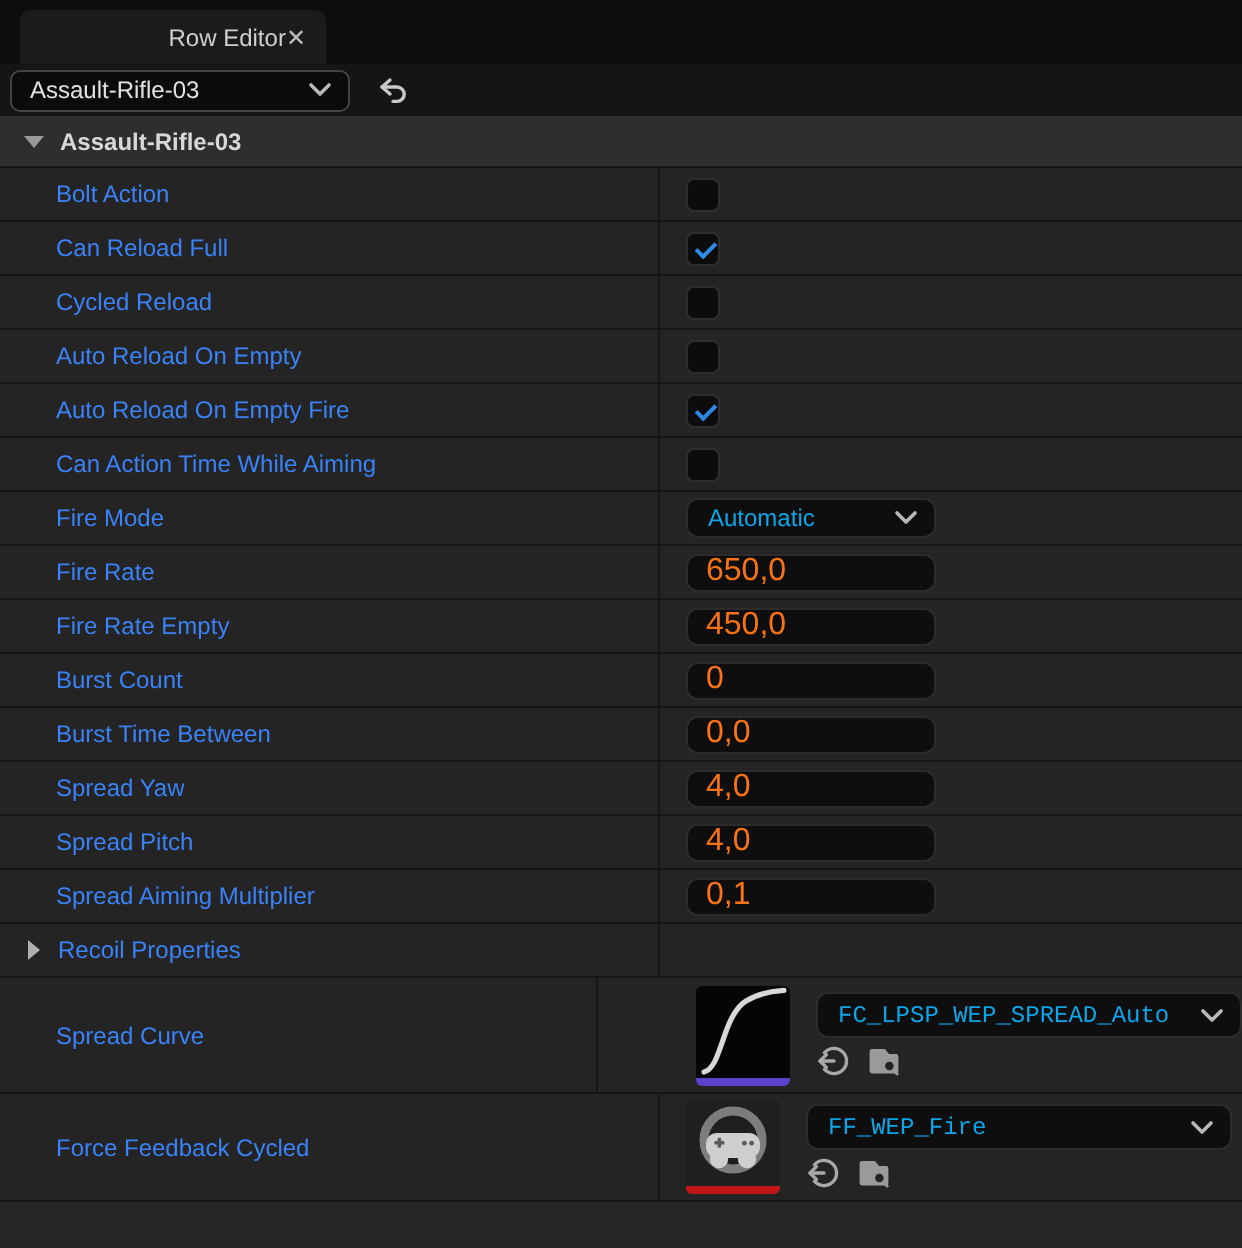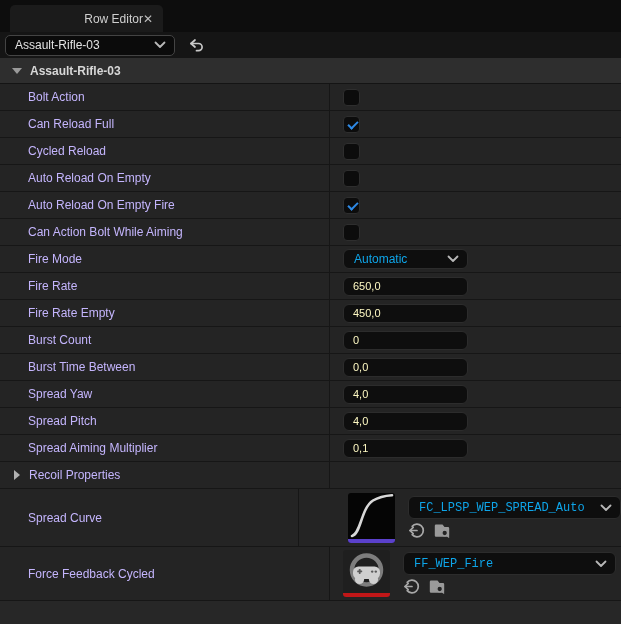--- a/index.html
+++ b/index.html
@@ -38,21 +38,21 @@
   }
   .section-title{margin-left:8px;font-weight:bold;color:#d8d8d8;}
   
   .prow{display:flex;border-bottom:1px solid #161616;box-sizing:border-box;background:#242424;}
   .prow.h27{height:27px;}
   .plabel-cell{
     width:330px;box-sizing:border-box;border-right:1px solid #161616;
     display:flex;align-items:center;padding-left:28px;
   }
   .plabel-cell.grp{padding-left:14px;}
-  .plabel{color:#c4b5fd;}
+  .plabel{color:#3b82f6;}
   .pvalue-cell{flex:1;display:flex;align-items:center;padding-left:13px;}
   .tri-right{
     width:0;height:0;margin-right:9px;
     border-top:5px solid transparent;border-bottom:5px solid transparent;
     border-left:6px solid #b0b0b0;
   }
   
   .checkbox{
     width:17px;height:17px;background:#0c0c0c;border:1px solid #2e2e2e;
     border-radius:4px;box-sizing:border-box;position:relative;cursor:pointer;
@@ -66,22 +66,22 @@
   .combo{
     height:20px;background:#0e0e0e;border:1px solid #2c2c2c;border-radius:6px;
     display:flex;align-items:center;padding:0 8px 0 10px;box-sizing:border-box;
     color:#0ea5e9;cursor:pointer;justify-content:flex-end;
   }
   .combo span{flex:1;}
   .combo.w125{width:125px;}
   .combo.w213{width:213px;height:23px;font-family:Liberation Mono, monospace;}
   .txt-input{
     width:125px;height:19px;background:#0e0e0e;border:1px solid #2c2c2c;
-    border-radius:6px;box-sizing:border-box;color:#fef9c3;
-    font-family:"Liberation Sans","DejaVu Sans",sans-serif;font-size:11px;
+    border-radius:6px;box-sizing:border-box;color:#f97316;
+    font-family:"Liberation Sans","DejaVu Sans",sans-serif;font-size:16px;
     padding:0 0 0 9px;outline:none;
   }
   
   .prow.asset-curve{height:58px;gap:36px;}
   .prow.asset-ff{height:54px;}
   .asset-val{display:flex;align-items:center;}
   .thumb{
     width:47px;border-radius:3px;overflow:hidden;position:relative;
     display:flex;flex-direction:column;cursor:pointer;
   }
@@ -162,21 +162,21 @@
   <div class="prow h27">
     <div class="plabel-cell">
         <span class="plabel">Auto Reload On Empty Fire</span>
       </div>
     <div class="pvalue-cell">
         <div class="checkbox" data-checked="true"></div>
       </div>
   </div>
   <div class="prow h27">
     <div class="plabel-cell">
-        <span class="plabel">Can Action Bolt While Aiming</span>
+        <span class="plabel">Can Action Time While Aiming</span>
       </div>
     <div class="pvalue-cell">
         <div class="checkbox" data-checked="false"></div>
       </div>
   </div>
 
   <div class="prow h27">
     <div class="plabel-cell">
         <span class="plabel">Fire Mode</span>
       </div>

